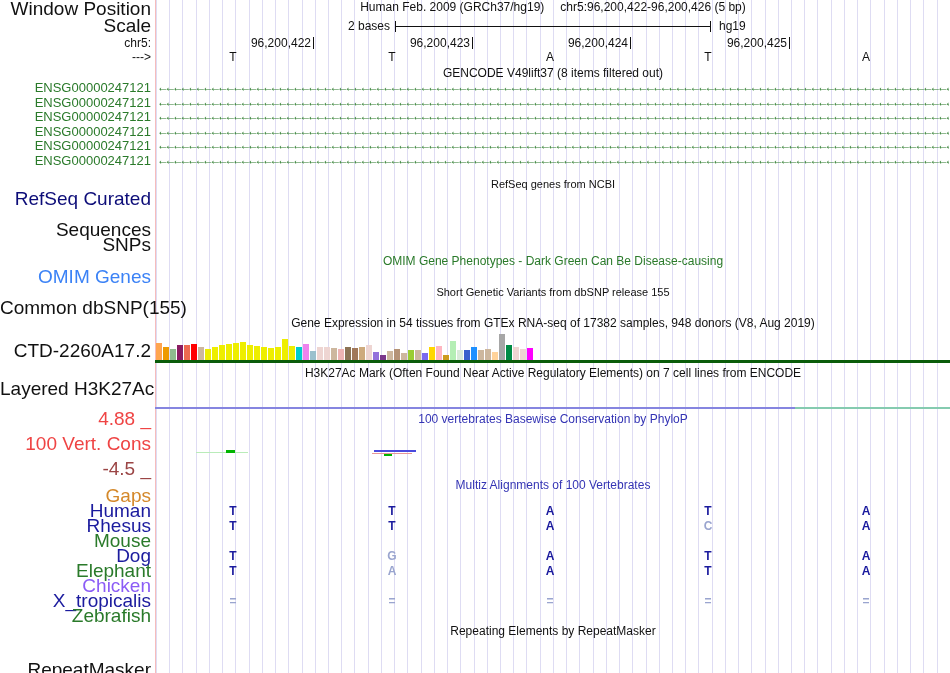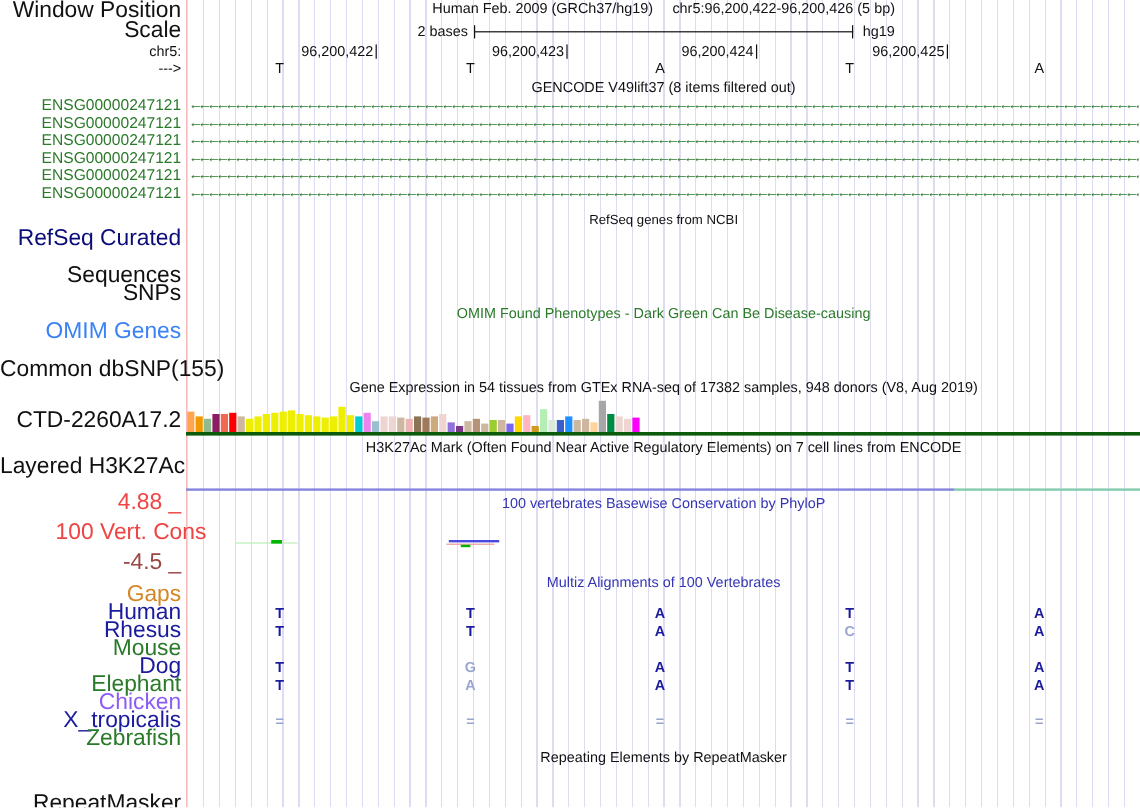--- a/index.html
+++ b/index.html
@@ -99,23 +99,24 @@
       <div class="gene-row-label" style="top: 154px;">ENSG00000247121</div>
       <div class="gene-arrows" style="top: 154px;">←←←←←←←←←←←←←←←←←←←←←←←←←←←←←←←←←←←←←←←←←←←←←←←←←←←←←←←←←←←←←←←←←←←←←←←←←←←←←←←←←←←←←←←←←←←←←←←←←←←←←←←←←←←←←←←←←←←←←←←←</div>
     </div>
 
   <div class="ttl sm" style="top:178px;">RefSeq genes from NCBI</div>
   <div class="lbl blue" style="top:192px;">RefSeq Curated</div>
 
   <div class="lbl black" style="top:223px;">Sequences</div>
   <div class="lbl black" style="top:238px;">SNPs</div>
 
-  <div class="ttl green" style="top:255px;">OMIM Found Phenotypes - Dark Green Can Be Disease-causing</div>
+  <div class="ttl green" style="top:255px;">OMIM Gene Phenotypes - Dark Green Can Be Disease-causing</div>
   <div class="lbl green" style="top:270px;">OMIM Genes</div>
 
+  <div class="ttl sm" style="top:286px;">Short Genetic Variants from dbSNP release 155</div>
   <div class="lbl black" style="top:301px;">Common dbSNP(155)</div>
 
   <div class="ttl md" style="top:317px;">Gene Expression in 54 tissues from GTEx RNA-seq of 17382 samples, 948 donors (V8, Aug 2019)</div>
   <div class="lbl black" style="top:344px;">CTD-2260A17.2</div>
   <div id="gtex-bars">
       <div class="gtex-bar" style="height: 17px; background: rgb(255, 165, 79);"></div>
       <div class="gtex-bar" style="height: 13px; background: rgb(238, 154, 0);"></div>
       <div class="gtex-bar" style="height: 11px; background: rgb(143, 188, 143);"></div>
       <div class="gtex-bar" style="height: 15px; background: rgb(139, 28, 98);"></div>
       <div class="gtex-bar" style="height: 15px; background: rgb(238, 106, 80);"></div>
@@ -171,21 +172,21 @@
     </div>
   <div id="gtex-baseline"></div>
 
   <div class="ttl md" style="top:367px;">H3K27Ac Mark (Often Found Near Active Regulatory Elements) on 7 cell lines from ENCODE</div>
   <div class="lbl black" style="top:382px;">Layered H3K27Ac</div>
   <div class="h3k-line" style="left:155px;width:640px;background:#8585e0;"></div>
   <div class="h3k-line" style="left:795px;width:155px;background:#85cbb0;"></div>
 
   <div class="lbl navy" style="top:412px;">4.88 _</div>
   <div class="ttl blue" style="top:413px;">100 vertebrates Basewise Conservation by PhyloP</div>
-  <div class="lbl navy" style="top:437px;padding-left:21px;">100 Vert. Cons</div>
+  <div class="lbl navy" style="top:437px;">100 Vert. Cons</div>
   <div class="lbl darkred" style="top:462px;">-4.5 _</div>
   <div id="phylop-marks">
       <div class="abs" style="left: 196px; top: 452px; width: 52px; height: 1px; background: rgb(185, 236, 185);"></div>
       <div class="abs" style="left: 226px; top: 450px; width: 9px; height: 3px; background: rgb(0, 180, 0);"></div>
       <div class="abs" style="left: 374px; top: 450px; width: 42px; height: 2px; background: rgb(73, 73, 221);"></div>
       <div class="abs" style="left: 372px; top: 453px; width: 40px; height: 1px; background: rgb(232, 152, 152);"></div>
       <div class="abs" style="left: 384px; top: 454px; width: 8px; height: 2px; background: rgb(0, 180, 0);"></div>
     </div>
 
   <div class="ttl blue" style="top:479px;">Multiz Alignments of 100 Vertebrates</div>

